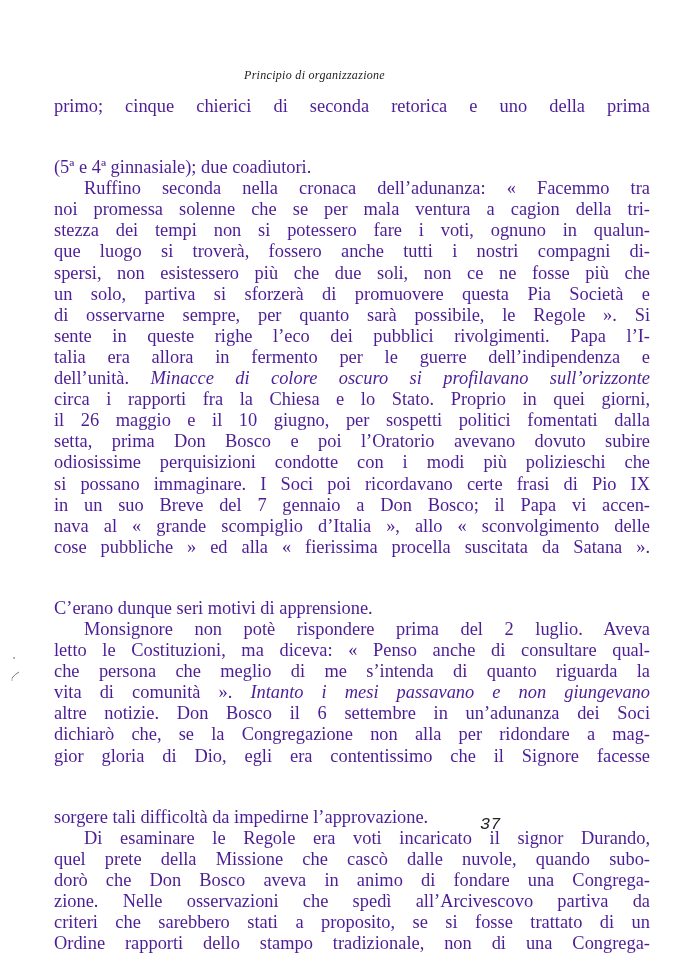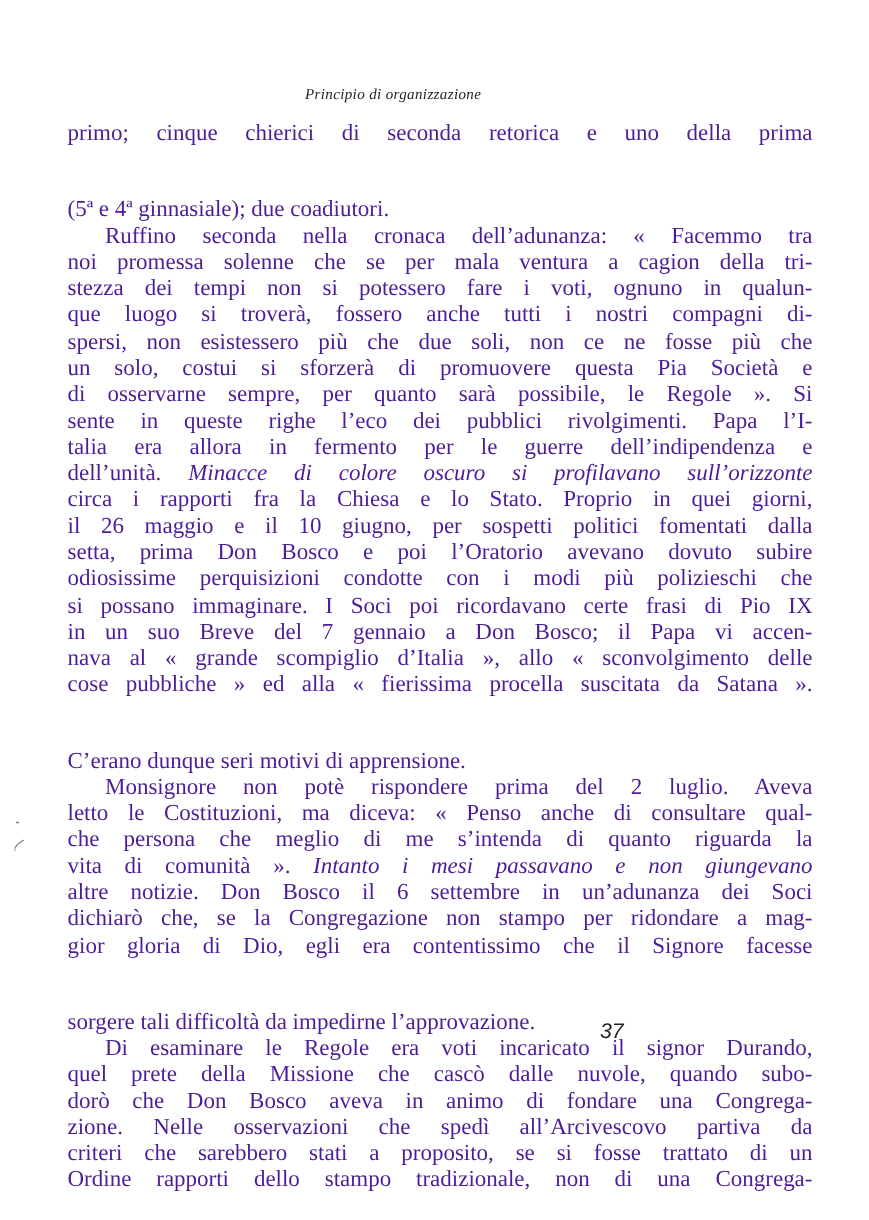--- a/index.html
+++ b/index.html
@@ -55,21 +55,21 @@
     }
     .line.indent {
       padding-left: 30px;
       box-sizing: border-box;
     }
     .line i, .it { font-style: italic; }
     .folio {
       position: absolute;
       top: 815px;
       left: 480px;
-      font-family: Liberation Sans, sans-serif;
+      font-family: Liberation Mono, monospace;
       font-style: italic;
       font-size: 17px;
       color: #222;
     }
     .margin-mark {
       position: absolute;
       left: 10px;
       top: 656px;
       width: 12px;
       height: 30px;
@@ -82,40 +82,40 @@
   <div class="running-head">Principio di organizzazione</div>
 
   <div class="body-text" id="body-text">
       <div class="line">primo; cinque chierici di seconda retorica e uno della prima</div>
       <div class="line last">(5ª e 4ª ginnasiale); due coadiutori.</div>
       <div class="line indent">Ruffino seconda nella cronaca dell’adunanza: « Facemmo tra</div>
       <div class="line">noi promessa solenne che se per mala ventura a cagion della tri-</div>
       <div class="line">stezza dei tempi non si potessero fare i voti, ognuno in qualun-</div>
       <div class="line">que luogo si troverà, fossero anche tutti i nostri compagni di-</div>
       <div class="line">spersi, non esistessero più che due soli, non ce ne fosse più che</div>
-      <div class="line">un solo, costui si sforzerà di promuovere questa Pia Società e</div>
+      <div class="line">un solo, partiva si sforzerà di promuovere questa Pia Società e</div>
       <div class="line">di osservarne sempre, per quanto sarà possibile, le Regole ». Si</div>
       <div class="line">sente in queste righe l’eco dei pubblici rivolgimenti. Papa l’I-</div>
       <div class="line">talia era allora in fermento per le guerre dell’indipendenza e</div>
       <div class="line">dell’unità. <i>Minacce di colore oscuro si profilavano sull’orizzonte</i></div>
       <div class="line">circa i rapporti fra la Chiesa e lo Stato. Proprio in quei giorni,</div>
       <div class="line">il 26 maggio e il 10 giugno, per sospetti politici fomentati dalla</div>
       <div class="line">setta, prima Don Bosco e poi l’Oratorio avevano dovuto subire</div>
       <div class="line">odiosissime perquisizioni condotte con i modi più polizieschi che</div>
       <div class="line">si possano immaginare. I Soci poi ricordavano certe frasi di Pio IX</div>
       <div class="line">in un suo Breve del 7 gennaio a Don Bosco; il Papa vi accen-</div>
       <div class="line">nava al « grande scompiglio d’Italia », allo « sconvolgimento delle</div>
       <div class="line">cose pubbliche » ed alla « fierissima procella suscitata da Satana ».</div>
       <div class="line last">C’erano dunque seri motivi di apprensione.</div>
       <div class="line indent">Monsignore non potè rispondere prima del 2 luglio. Aveva</div>
       <div class="line">letto le Costituzioni, ma diceva: « Penso anche di consultare qual-</div>
       <div class="line">che persona che meglio di me s’intenda di quanto riguarda la</div>
       <div class="line">vita di comunità ». <i>Intanto i mesi passavano e non giungevano</i></div>
       <div class="line">altre notizie. Don Bosco il 6 settembre in un’adunanza dei Soci</div>
-      <div class="line">dichiarò che, se la Congregazione non stampo per ridondare a mag-</div>
+      <div class="line">dichiarò che, se la Congregazione non alla per ridondare a mag-</div>
       <div class="line">gior gloria di Dio, egli era contentissimo che il Signore facesse</div>
       <div class="line last">sorgere tali difficoltà da impedirne l’approvazione.</div>
       <div class="line indent">Di esaminare le Regole era voti incaricato il signor Durando,</div>
       <div class="line">quel prete della Missione che cascò dalle nuvole, quando subo-</div>
       <div class="line">dorò che Don Bosco aveva in animo di fondare una Congrega-</div>
       <div class="line">zione. Nelle osservazioni che spedì all’Arcivescovo partiva da</div>
       <div class="line">criteri che sarebbero stati a proposito, se si fosse trattato di un</div>
       <div class="line">Ordine rapporti dello stampo tradizionale, non di una Congrega-</div>
     </div>
 

